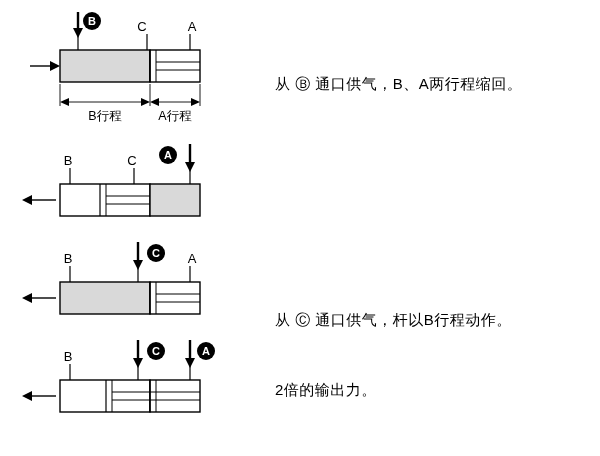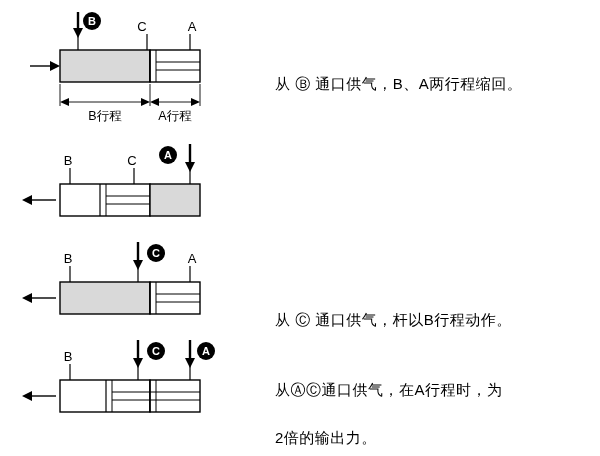--- a/index.html
+++ b/index.html
@@ -233,18 +233,17 @@
 
         <text class="lbl" x="68" y="25" text-anchor="middle">B</text>
 
         <g>
           <line x1="26" y1="60" x2="56" y2="60" stroke="#000" stroke-width="1.4"></line>
           <polygon points="22,60 32,55 32,65" fill="#000"></polygon>
         </g>
       </svg>
     </div>
     <div class="caption" style="top:18px;">
-      <span class="caption-line">从ⒶⒸ通口供气，在A行程时，为</span>
       <span class="caption-line">2倍的输出力。</span>
     </div>
   </div>
 
 </div>
 
 </body></html>

